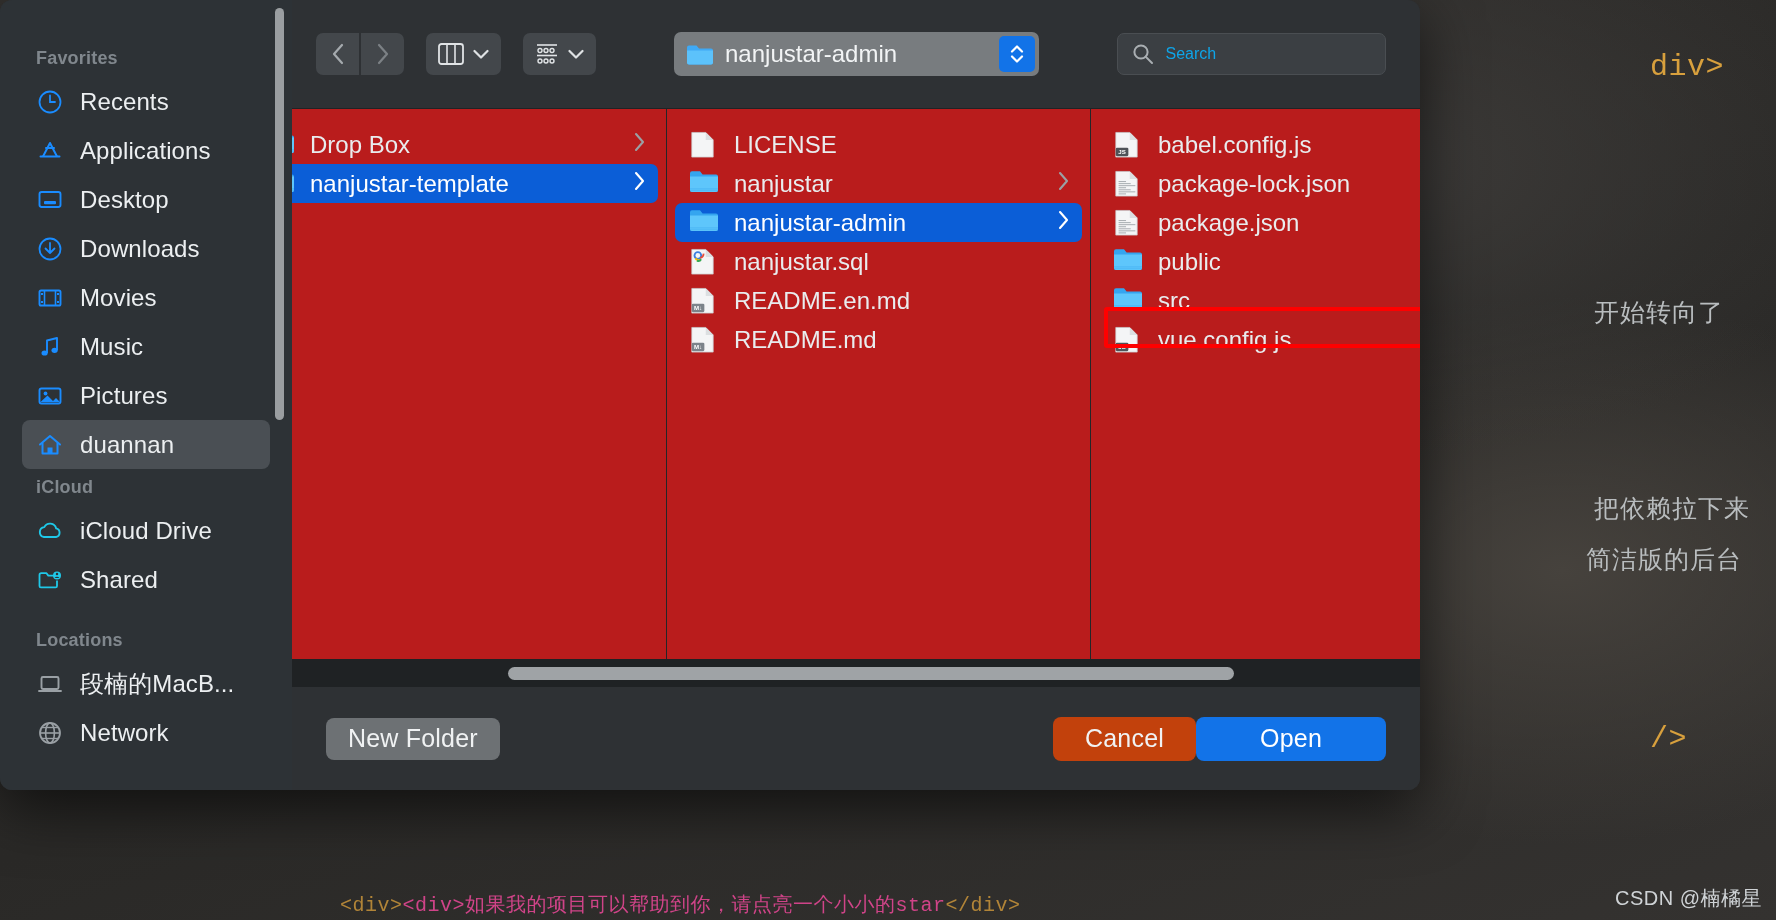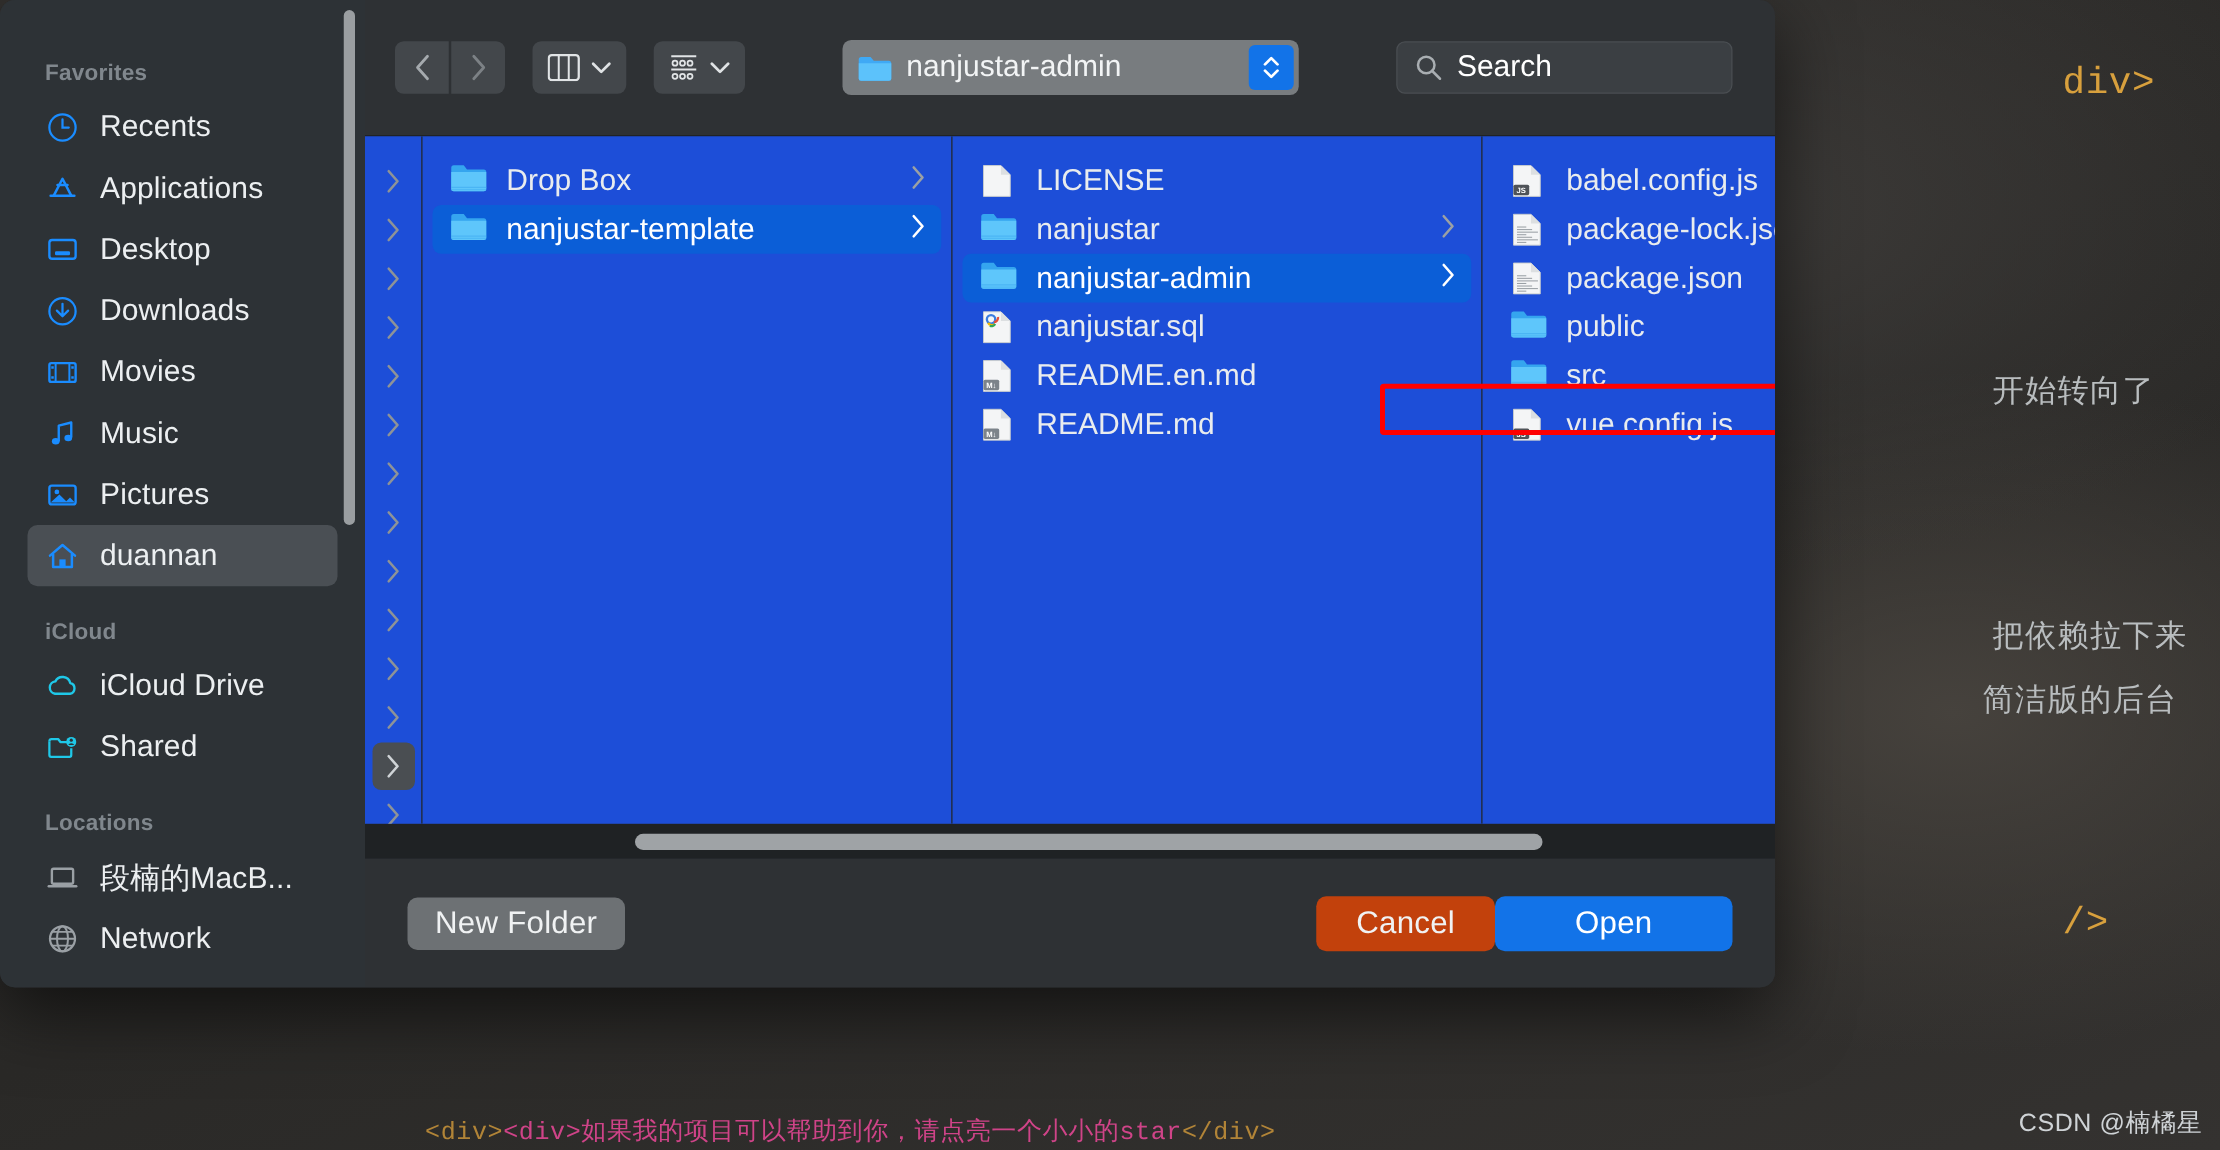--- a/index.html
+++ b/index.html
@@ -149,30 +149,31 @@
   }
   #search-box {
     margin-left: 78px;
     height: 42px; width: 272px;
     background: #3b3f43;
     border: 1px solid #4a4e52;
     border-radius: 7px;
     display: flex; align-items: center;
     gap: 12px; padding-left: 14px;
   }
-  #search-ph { color: #ffffff; font-size: 24px; }
+  #search-ph { color: #0ea5e9; font-size: 16px; }
 
   
   #columns {
     flex: 1; min-height: 0;
     display: flex;
-    background: #1d4ed8;
+    background: #b91c1c;
     border-top: 1px solid #202325;
     position: relative;
     overflow: hidden;
+    justify-content: center;
   }
   .col {
     position: relative;
     flex: 0 0 auto;
     border-right: 1px solid #232628;
     padding-top: 16px;
     height: 100%;
   }
   #col-chev { width: 46px; }
   #col-1 { width: 424px; }
@@ -370,21 +371,21 @@
         <div class="sb-item selected">
           <span class="sb-ic">
             <svg width="26" height="26" viewBox="0 0 26 26">
               <path d="M3 12.5 L13 4 L23 12.5" stroke="#1a8cff" stroke-width="2" fill="none" stroke-linejoin="round" stroke-linecap="round"></path>
               <path d="M5.5 11 V21.5 H20.5 V11" stroke="#1a8cff" stroke-width="2" fill="none" stroke-linejoin="round"></path>
               <rect x="10.5" y="15.5" width="5" height="6" fill="#1a8cff"></rect>
             </svg>
           </span>
           <span class="sb-label">duannan</span>
         </div>
-        <div class="sb-group-title" style="margin-top: 18px;">iCloud</div>
+        <div class="sb-group-title" style="">iCloud</div>
         <div class="sb-item">
           <span class="sb-ic">
             <svg width="26" height="26" viewBox="0 0 26 26">
               <path d="M7 19 A5 5 0 0 1 7.3 9.1 A6.4 6.4 0 0 1 19.2 10.4 A4.4 4.4 0 0 1 19 19 Z" fill="none" stroke="#1fc8e8" stroke-width="1.9" stroke-linejoin="round"></path>
             </svg>
           </span>
           <span class="sb-label">iCloud Drive</span>
         </div>
         <div class="sb-item">
           <span class="sb-ic">

